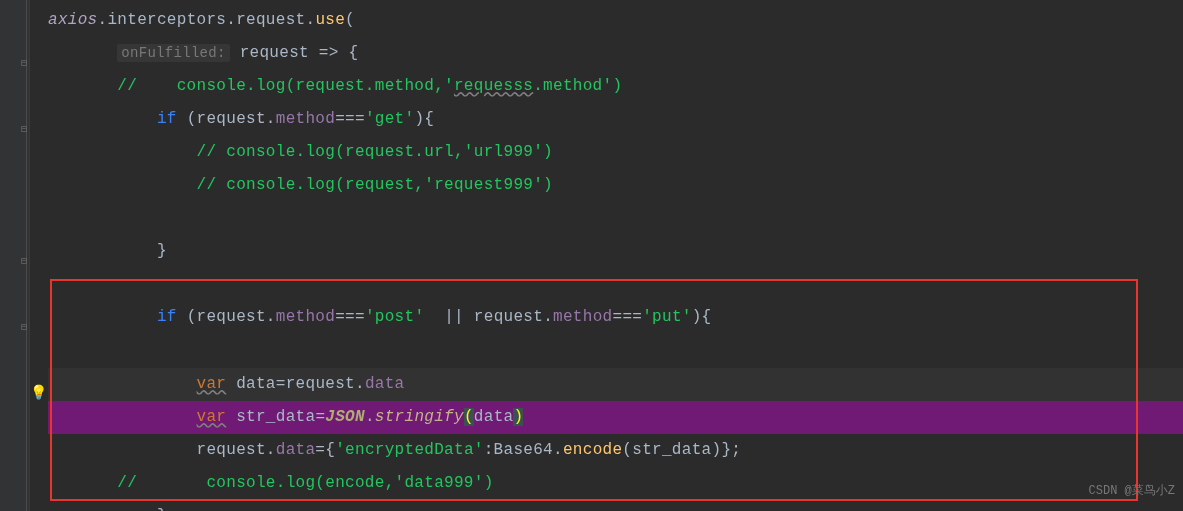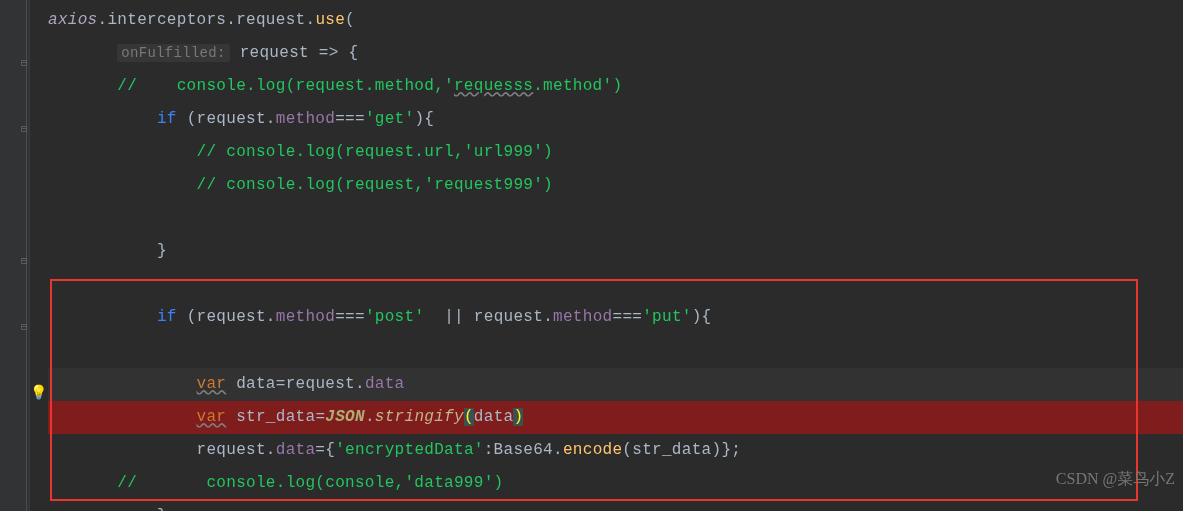--- a/index.html
+++ b/index.html
@@ -60,38 +60,38 @@
       height: 33px;
       line-height: 33px;
       white-space: pre;
       letter-spacing: 0.3px;
     }
     .highlight-line {
       background: #323232;
       margin-top: 34px;
     }
     .current-line {
-      background: #7f1d1d;
+      background: #701a75;
     }
     .red-box {
       position: absolute;
       border: 2px solid #e8362f;
       left: 50px;
       top: 279px;
       width: 1088px;
       height: 222px;
       pointer-events: none;
     }
     .watermark {
       position: absolute;
       right: 8px;
-      bottom: 21px;
-      font-size: 16px;
+      bottom: 12px;
+      font-size: 12px;
       color: #777;
-      font-family: Liberation Serif, serif;
+      font-family: Liberation Mono, monospace;
     }
     
     .identifier { color: #b1a5c2; font-style: italic; }
     .default { color: #a9b7c6; }
     .method-call { color: #c3b38c; font-style: italic; }
     .method-use { color: #ffc66d; }
     .punct { color: #a9b7c6; }
     .param-hint { color: #787878; background: #363636; padding: 1px 4px; border-radius: 2px; font-size: 14px; text-align: center; }
     .keyword { color: #3b82f6; }
     .keyword-var { color: #cc7832; text-decoration: underline wavy #808080; }
@@ -135,21 +135,21 @@
     <div class="line"><span></span></div>
 
     <div class="line"><span>           </span><span class="keyword">if </span><span class="punct">(</span><span class="default">request</span><span class="punct">.</span><span class="prop">method</span><span class="punct">===</span><span class="string">'post'</span><span class="punct">  || </span><span class="default">request</span><span class="punct">.</span><span class="prop">method</span><span class="punct">===</span><span class="string">'put'</span><span class="punct">){</span></div>
 
     <div class="line highlight-line"><span>               </span><span class="keyword-var">var</span><span> </span><span class="default">data</span><span class="punct">=</span><span class="default">request</span><span class="punct">.</span><span class="prop">data</span></div>
 
     <div class="line current-line"><span>               </span><span class="keyword-var">var</span><span> </span><span class="default">str_data</span><span class="punct">=</span><span class="json-class">JSON</span><span class="punct">.</span><span class="method-call">stringify</span><span class="paren-active">(</span><span class="default">data</span><span class="paren-active">)</span></div>
 
     <div class="line"><span>               </span><span class="default">request</span><span class="punct">.</span><span class="prop">data</span><span class="punct">={</span><span class="string">'encryptedData'</span><span class="punct">:</span><span class="default">Base64</span><span class="punct">.</span><span class="method-use">encode</span><span class="punct">(</span><span class="default">str_data</span><span class="punct">)};</span></div>
 
-    <div class="line"><span>       </span><span class="comment">//       console.log(console,'data999')</span></div>
+    <div class="line"><span>       </span><span class="comment">//       console.log(encode,'data999')</span></div>
 
     <div class="line"><span>           </span><span class="punct">}</span></div>
 
   </div>
 </div>
 
 <div class="red-box"></div>
 <div class="watermark">CSDN @菜鸟小Z</div>
 
 </body></html>

